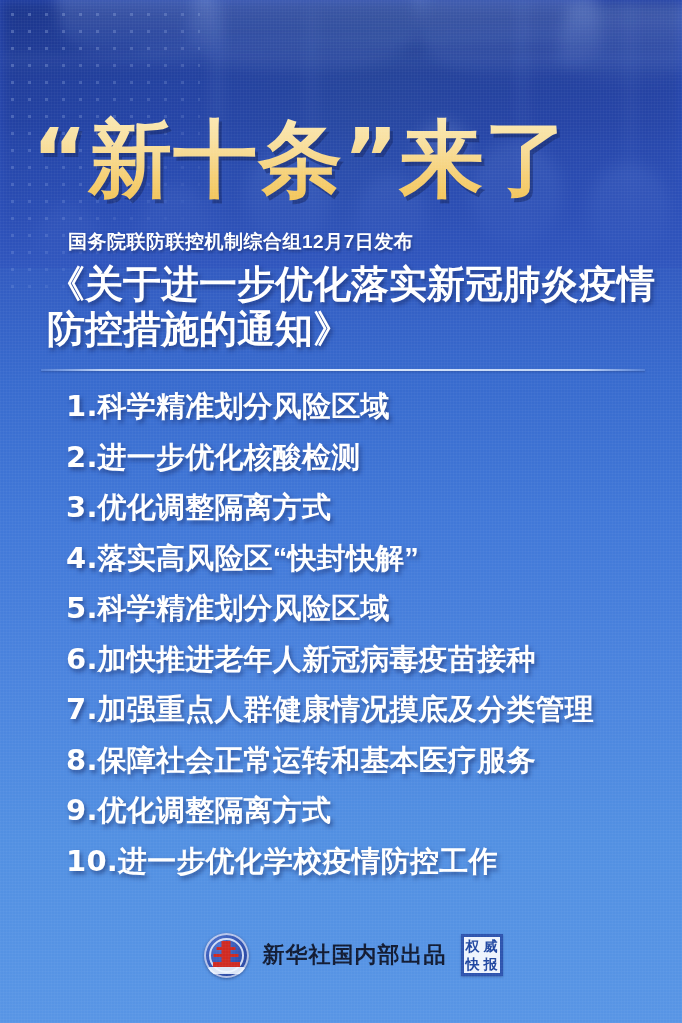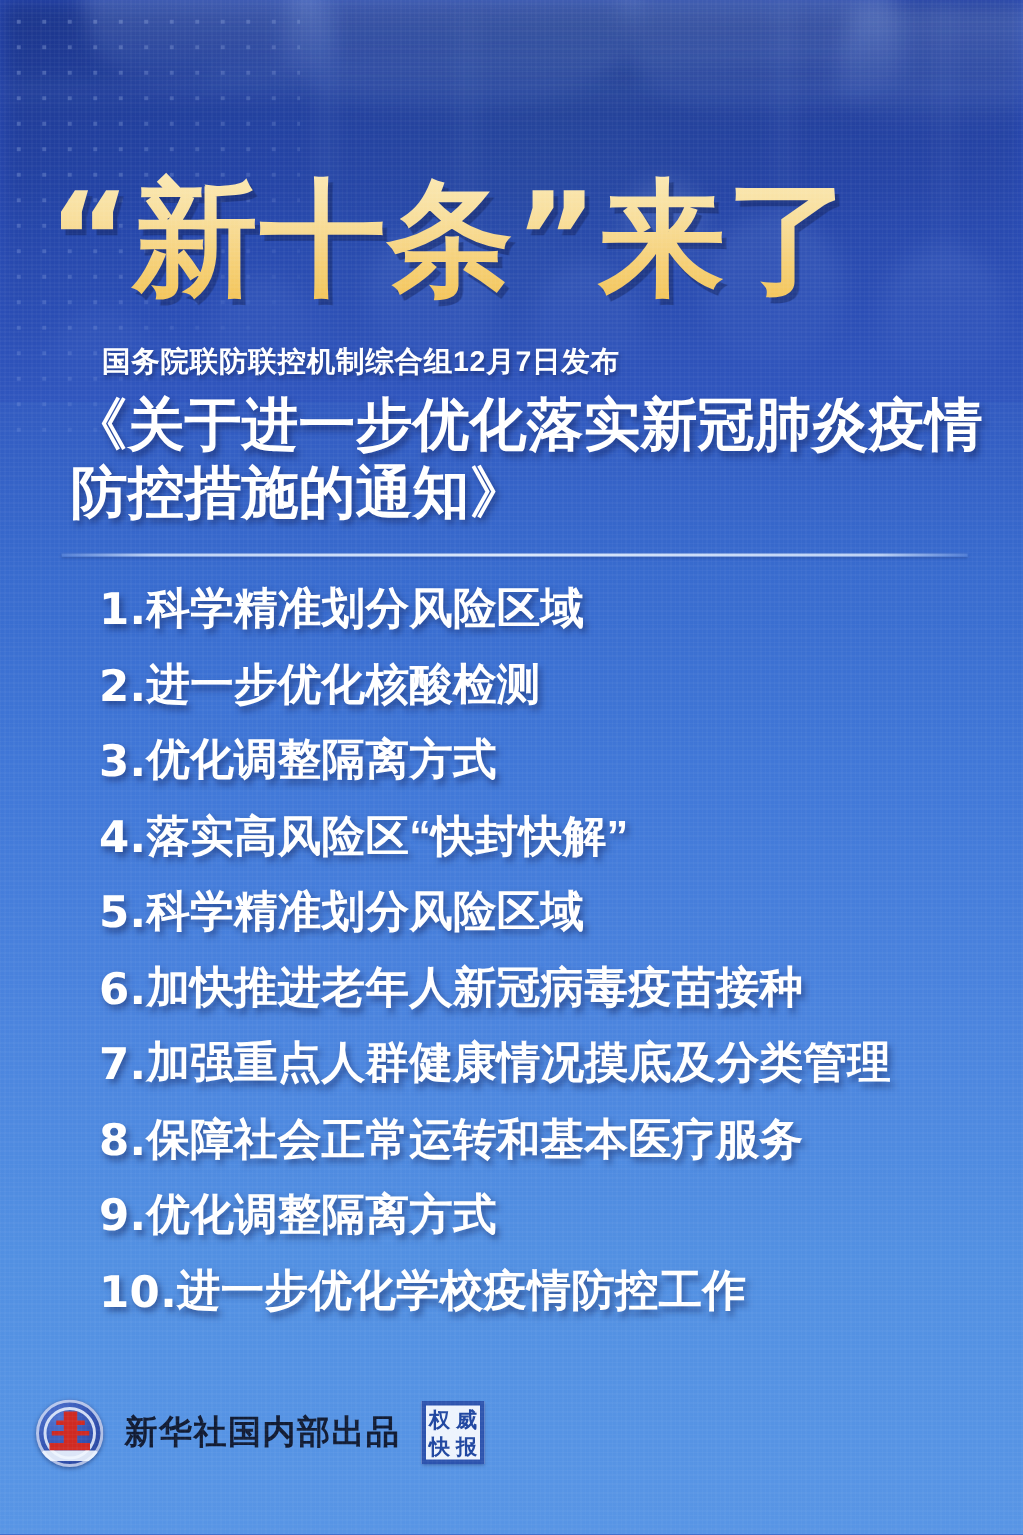--- a/index.html
+++ b/index.html
@@ -199,20 +199,21 @@
   .measure .num{ font-family:"DejaVu Sans","Liberation Sans",sans-serif; }
 
   
   .footer{
     position:absolute;
     left:0; top:924px;
     width:682px;
     height:62px;
     display:flex;
     align-items:center;
+    justify-content:center;
     gap:14px;
     padding-left:24px;
   }
 
   
   .emblem{
     position:relative;
     width:45px; height:45px;
     border-radius:50%;
     background:radial-gradient(circle at 34% 28%, #4f74d0 0%, #2f4fae 55%, #243f94 100%);

